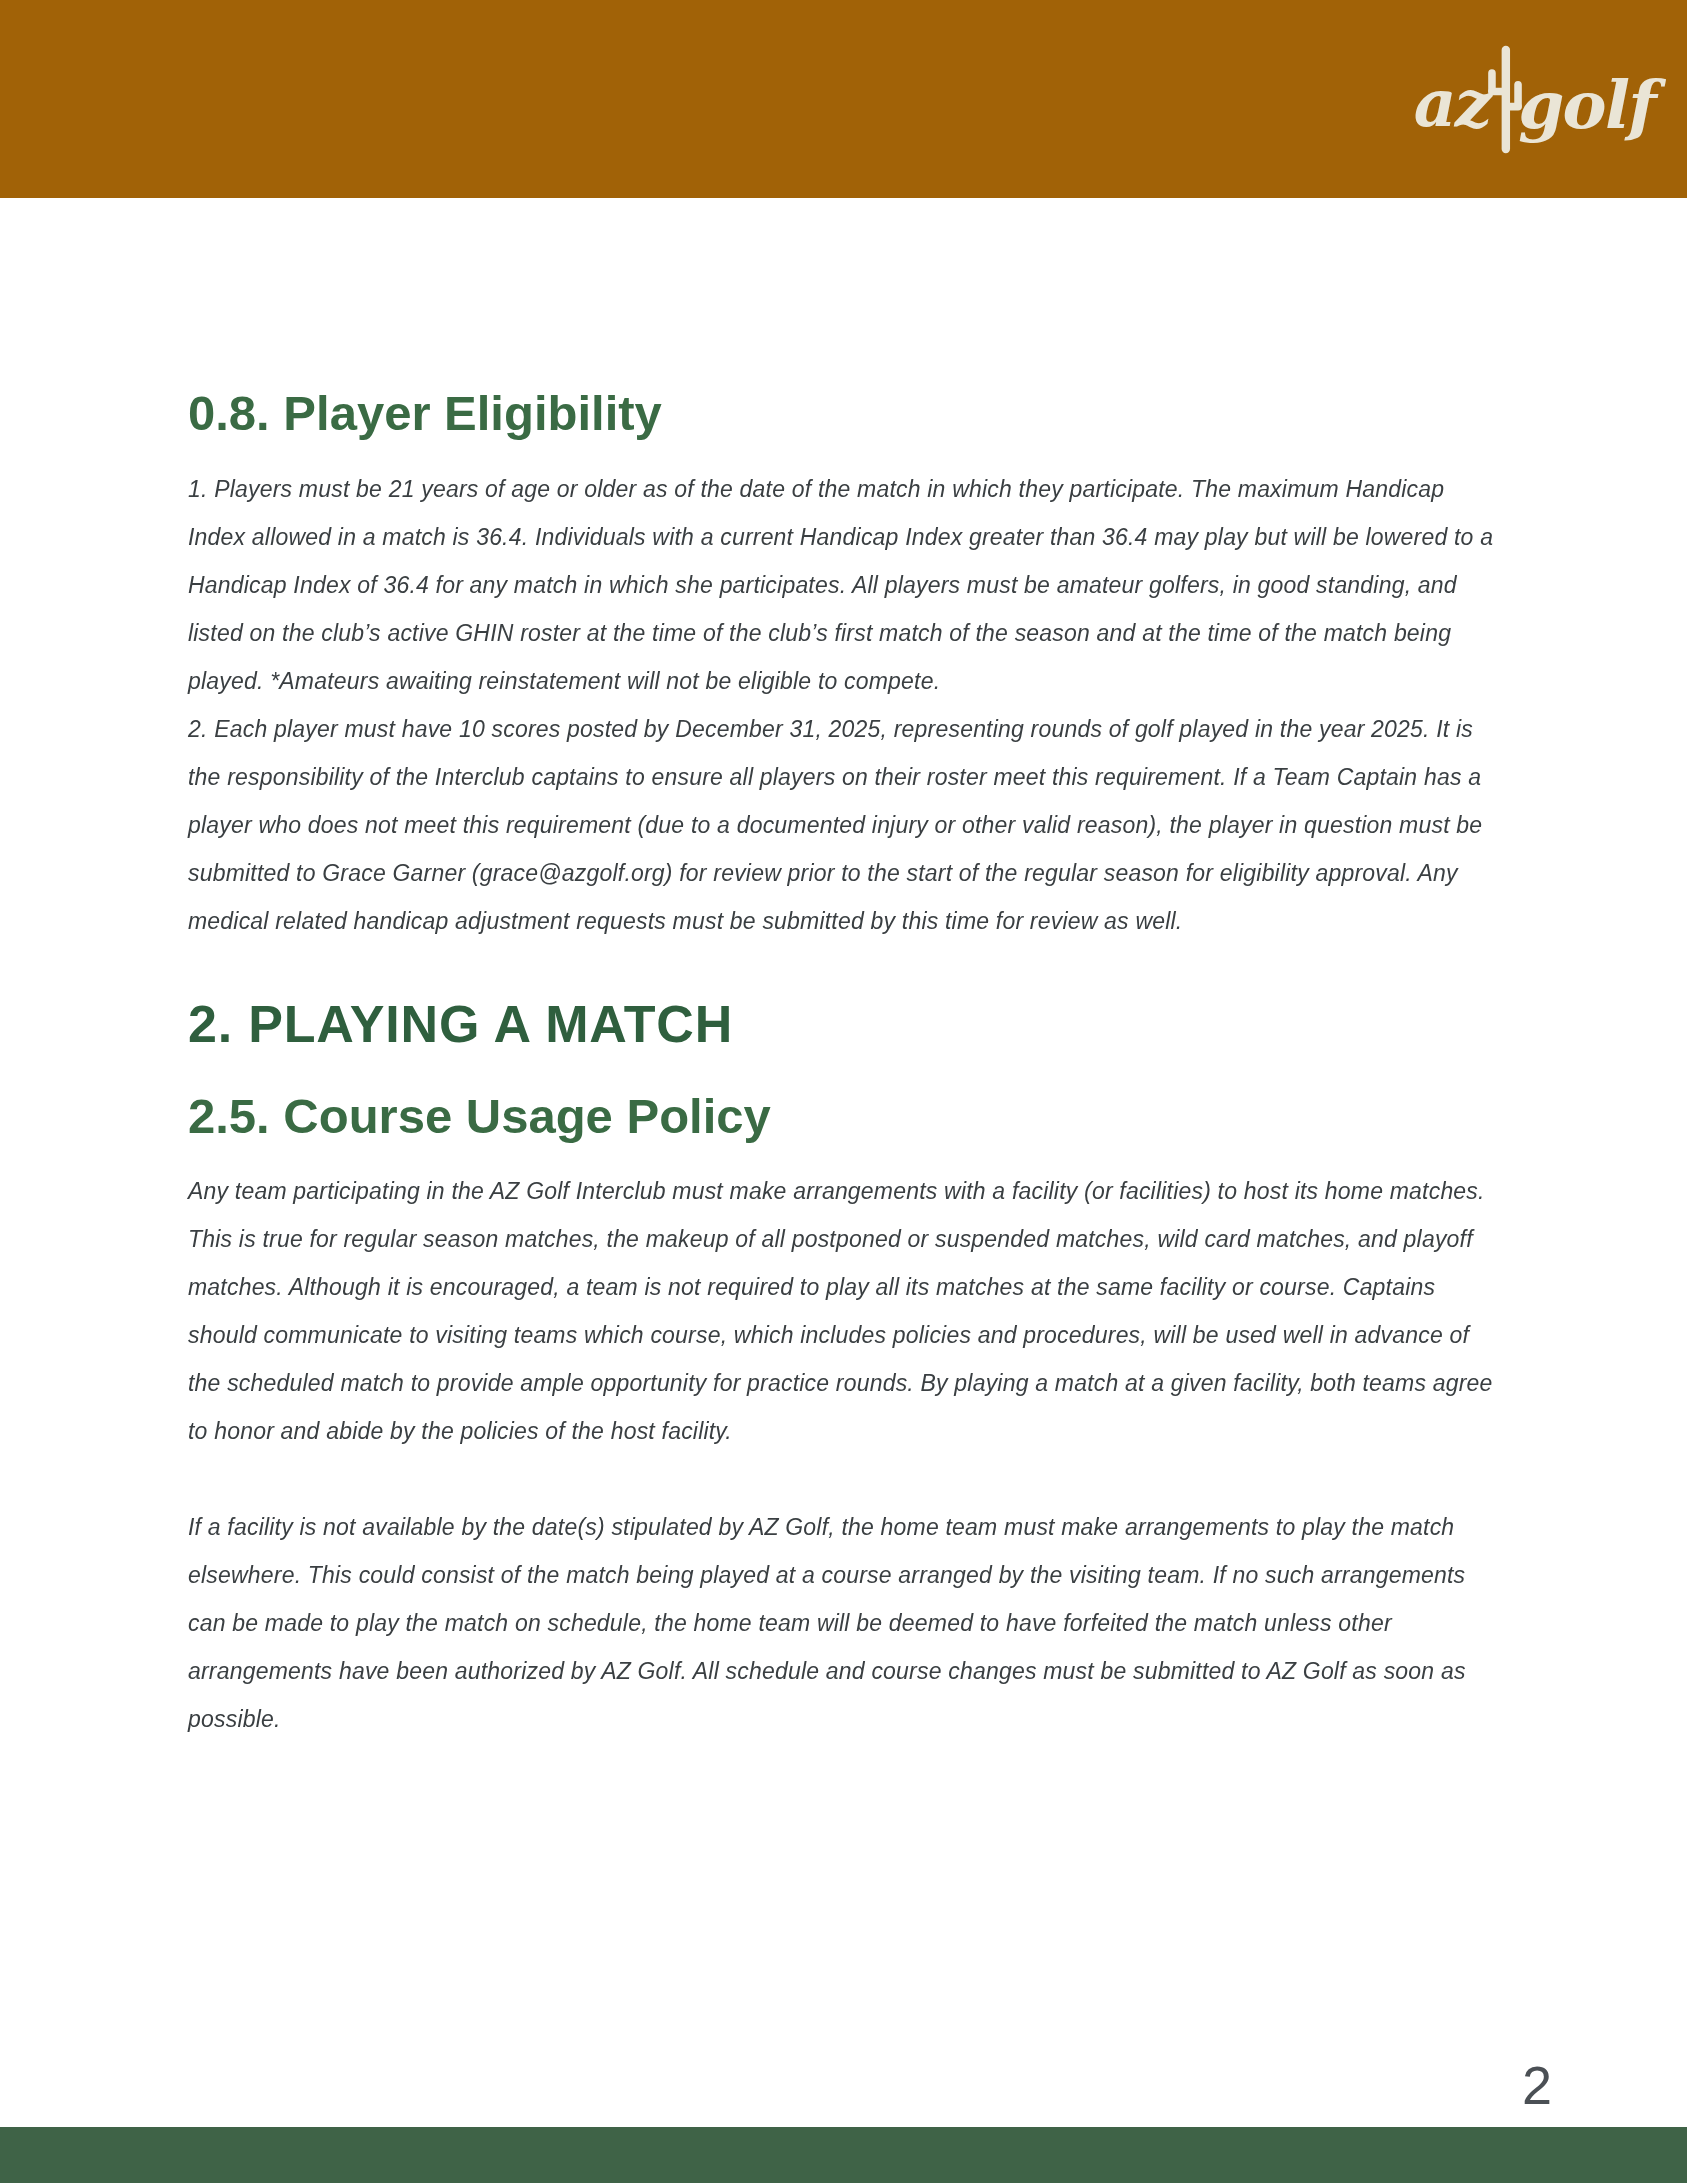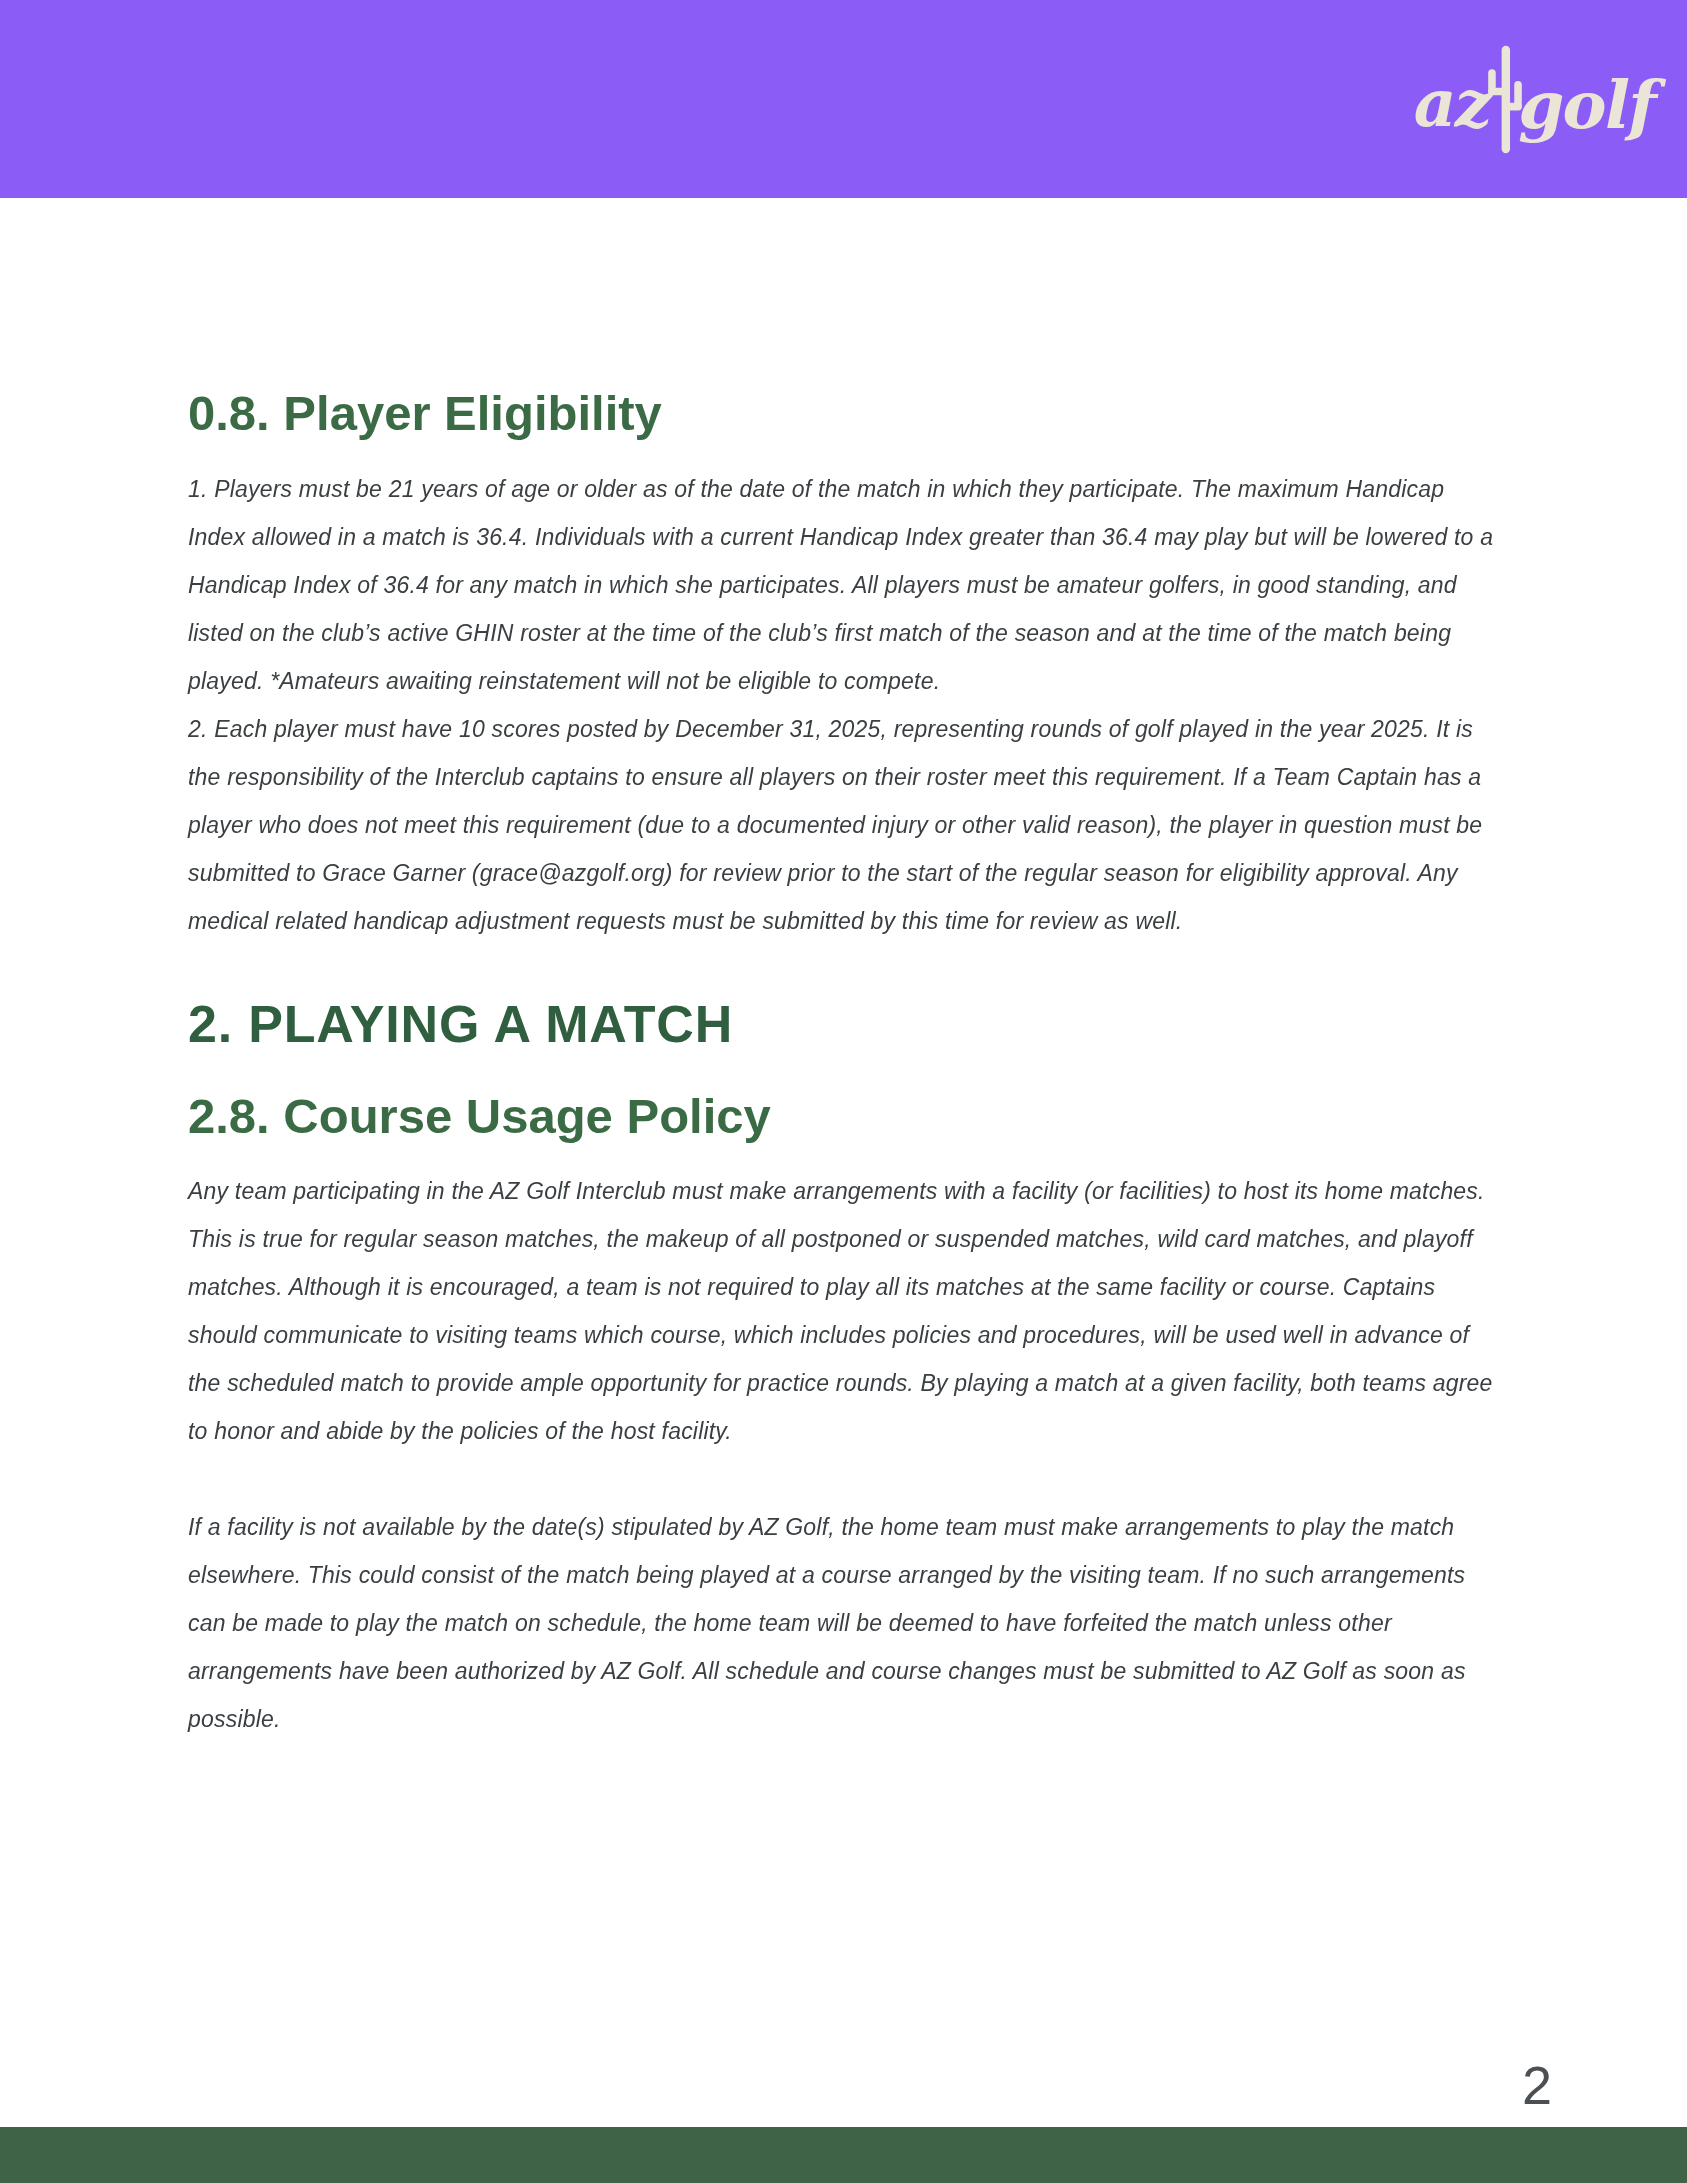--- a/index.html
+++ b/index.html
@@ -15,21 +15,21 @@
     font-family: "Liberation Sans", "DejaVu Sans", sans-serif;
     color: #3a3f42;
     overflow: hidden;
   }
   
   .band-top {
     position: absolute;
     top: 0; left: 0;
     width: 100%;
     height: 198px;
-    background: #8b5cf6;
+    background: #a16207;
     display: flex;
     align-items: center;
     justify-content: flex-end;
     box-sizing: border-box;
     padding-right: 32px;
   }
   .band-bottom {
     position: absolute;
     bottom: 0; left: 0;
     width: 100%;
@@ -123,21 +123,21 @@
   <main class="content">
 
     <h2 class="section-heading first">0.8. Player Eligibility</h2>
 
     <p class="para">1. Players must be 21 years of age or older as of the date of the match in which they participate. The maximum Handicap Index allowed in a match is 36.4. Individuals with a current Handicap Index greater than 36.4 may play but will be lowered to a Handicap Index of 36.4 for any match in which she participates. All players must be amateur golfers, in good standing, and listed on the club’s active GHIN roster at the time of the club’s first match of the season and at the time of the match being played. *Amateurs awaiting reinstatement will not be eligible to compete.</p>
 
     <p class="para">2. Each player must have 10 scores posted by December 31, 2025, representing rounds of golf played in the year 2025. It is the responsibility of the Interclub captains to ensure all players on their roster meet this requirement. If a Team Captain has a player who does not meet this requirement (due to a documented injury or other valid reason), the player in question must be submitted to Grace Garner (grace@azgolf.org) for review prior to the start of the regular season for eligibility approval. Any medical related handicap adjustment requests must be submitted by this time for review as well.</p>
 
     <h1 class="chapter-heading">2. PLAYING A MATCH</h1>
 
-    <h2 class="section-heading">2.8. Course Usage Policy</h2>
+    <h2 class="section-heading">2.5. Course Usage Policy</h2>
 
     <p class="para">Any team participating in the AZ Golf Interclub must make arrangements with a facility (or facilities) to host its home matches. This is true for regular season matches, the makeup of all postponed or suspended matches, wild card matches, and playoff matches. Although it is encouraged, a team is not required to play all its matches at the same facility or course. Captains should communicate to visiting teams which course, which includes policies and procedures, will be used well in advance of the scheduled match to provide ample opportunity for practice rounds. By playing a match at a given facility, both teams agree to honor and abide by the policies of the host facility.</p>
 
     <p class="para para-gap">If a facility is not available by the date(s) stipulated by AZ Golf, the home team must make arrangements to play the match elsewhere. This could consist of the match being played at a course arranged by the visiting team. If no such arrangements can be made to play the match on schedule, the home team will be deemed to have forfeited the match unless other arrangements have been authorized by AZ Golf. All schedule and course changes must be submitted to AZ Golf as soon as possible.</p>
 
   </main>
 
   <div class="page-number">2</div>
 
   <footer class="band-bottom"></footer>

